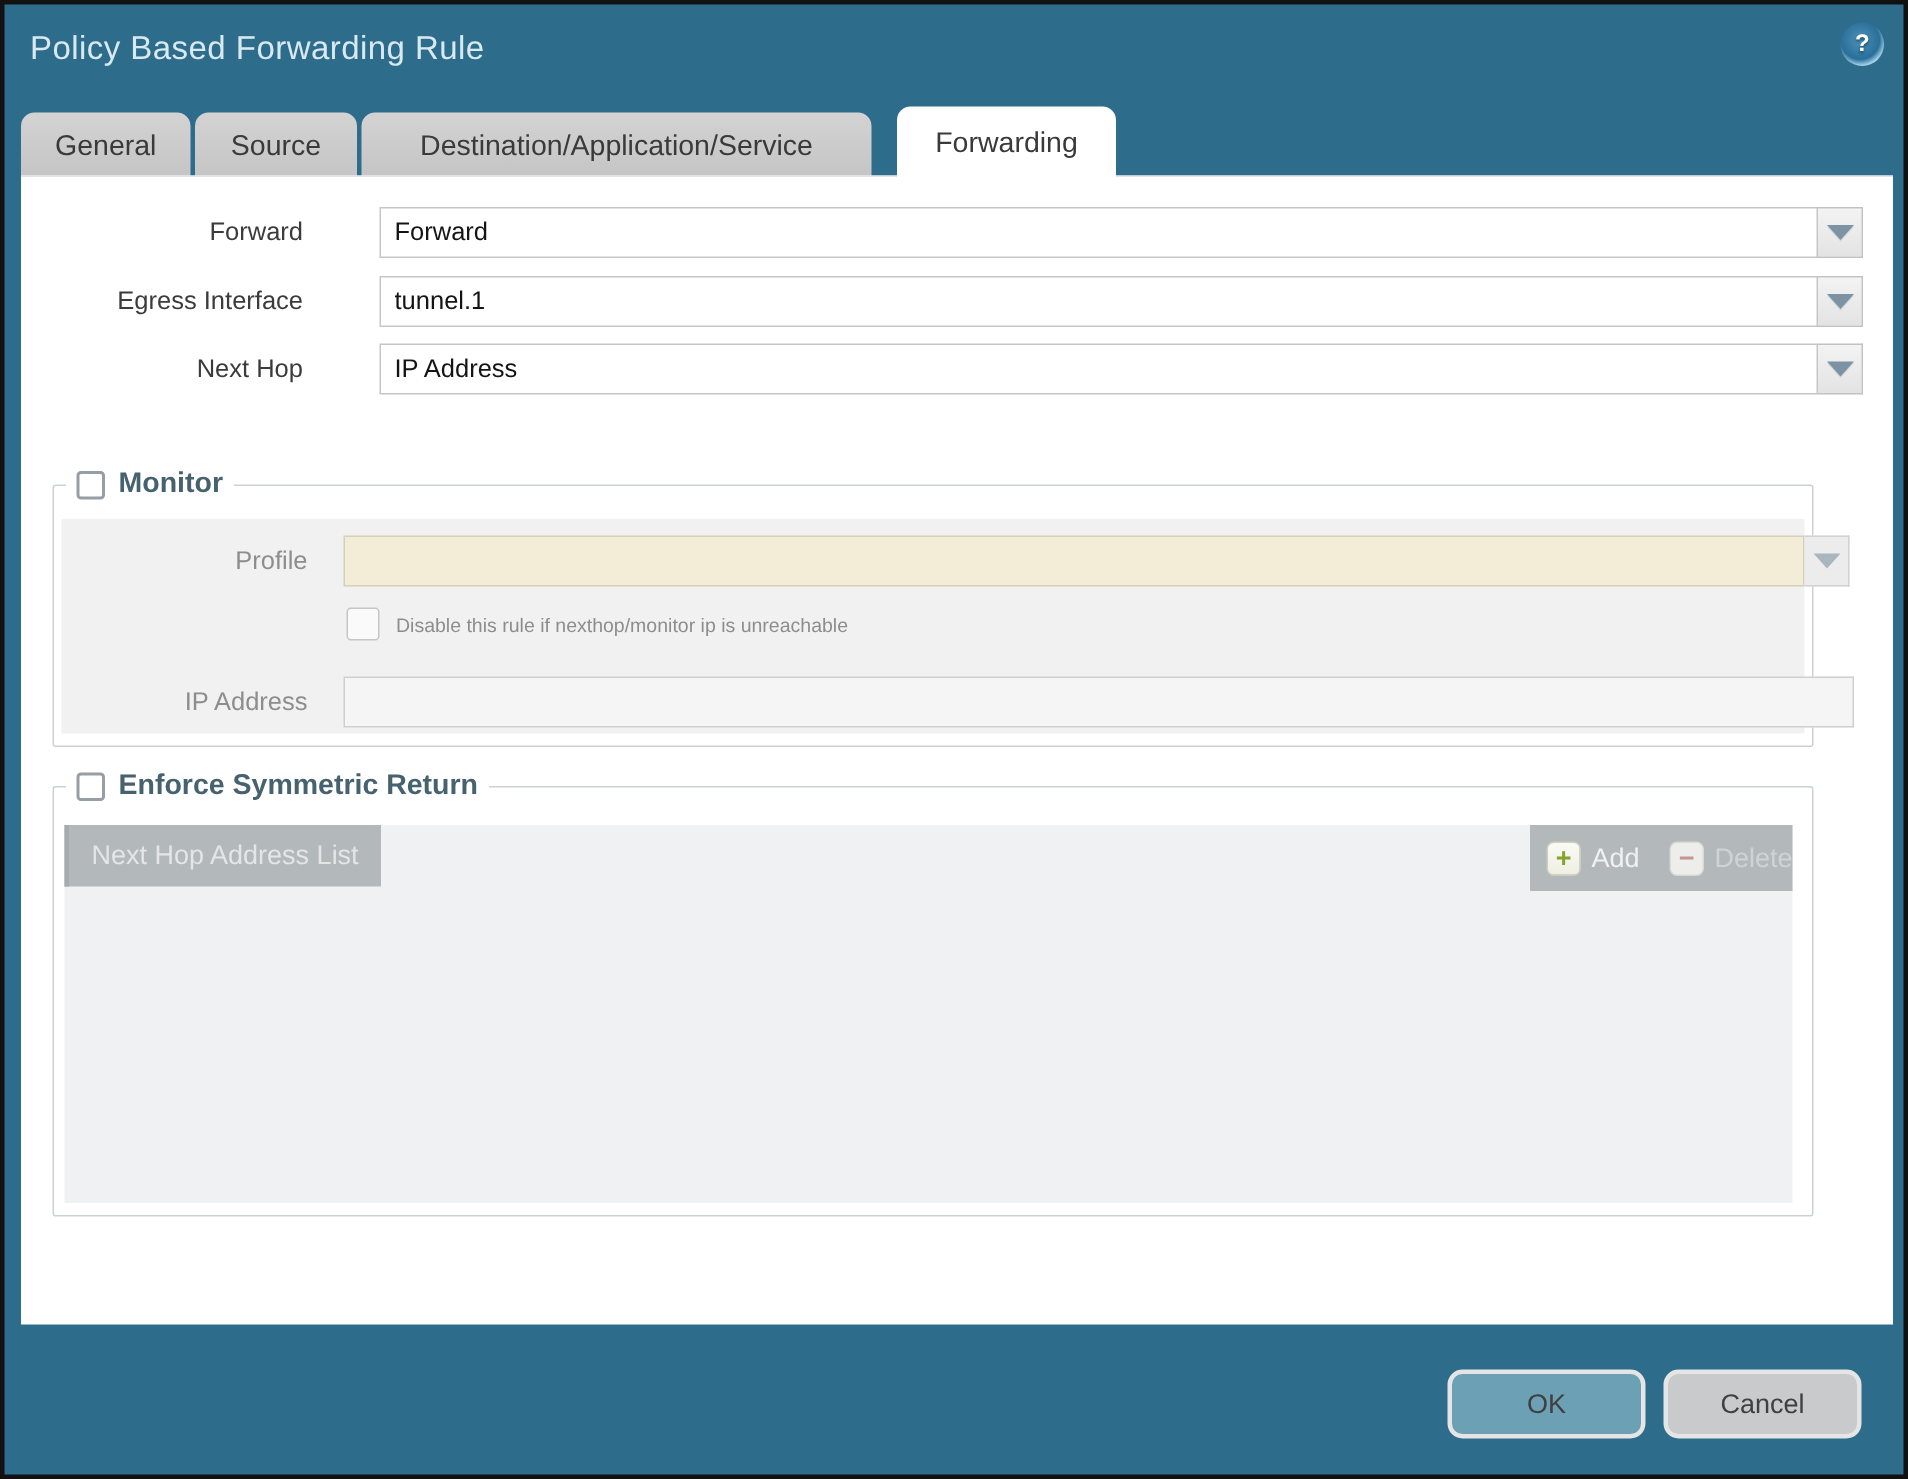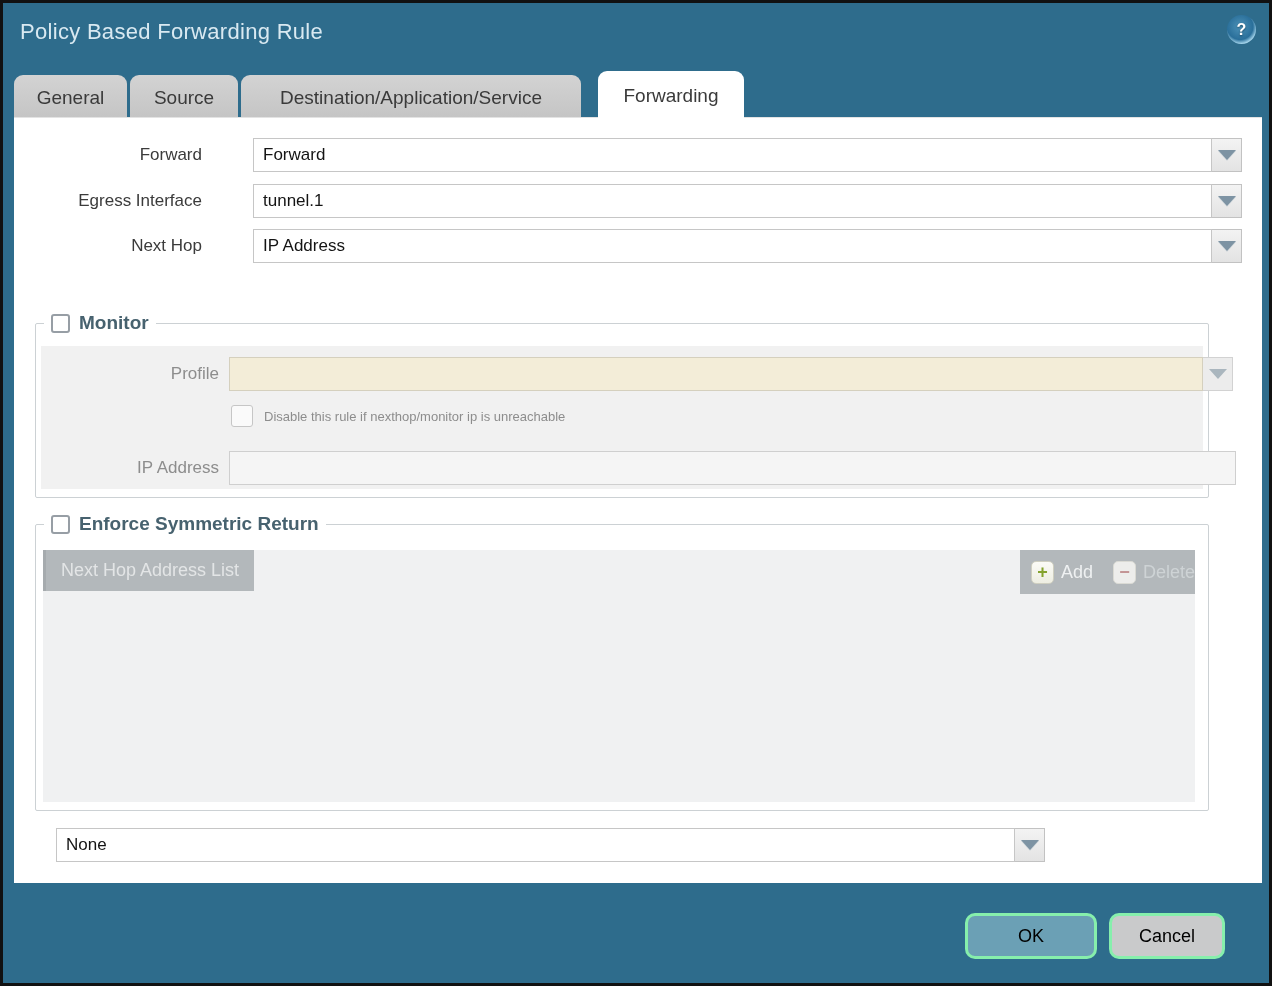--- a/index.html
+++ b/index.html
@@ -60,21 +60,21 @@
   fieldset legend .lgnd { color:#47626f; font-size:19px; font-weight:bold; }
   .cb { appearance:none; -webkit-appearance:none; width:19px; height:19px;
         border:2px solid #979ea5; border-radius:3px; background:#fff;
         cursor:pointer; }
   .cb.dis { border-color:#cfcfcf; background:#fafafa; cursor:default; }
 
   .fs-monitor { top:194px; height:186px; }
   .gray-panel { position:absolute; left:5px; right:5px; top:12px; bottom:8px;
                 background:#f1f1f1; }
   .mrow { position:absolute; display:flex; height:34px; }
-  .mrow .lbl { width:188px; text-align:right; padding-right:10px; color:#8d8d8d;
+  .mrow .lbl { width:188px; text-align:right; padding-right:24px; color:#8d8d8d;
                font-size:17px; line-height:34px; }
   .mrow.m-profile { top:11px; left:0; }
   .mrow.m-ip { top:105px; left:0; }
   .profilewrap { display:flex; width:1004px; height:34px; }
   .profilewrap input { flex:1; height:34px; border:1px solid #d5d0be;
                        background:#f3edd8; font-size:17px; padding:0 9px; min-width:0; }
   .ddbtn.dis { background:#ececec; border-color:#d2d2d2; cursor:default; }
   .ddbtn.dis .tri { border-top-color:#aab6be; filter:none; }
   .m-disable { position:absolute; left:190px; top:59px; display:flex;
                align-items:center; gap:11px; }
@@ -96,24 +96,24 @@
               line-height:21px; font-size:18px; font-weight:bold; }
   .tbtn.add .ic { background:linear-gradient(#fbfbf6,#eeeee2); border:1px solid #cfcfc0;
                   color:#85a32e; }
   .tbtn.add .tl { color:#eff1f2; font-size:18px; }
   .tbtn.del { cursor:default; }
   .tbtn.del .ic { background:#ededeb; border:1px solid #dadad4; color:#c39494; }
   .tbtn.del .tl { color:#ced3d5; font-size:18px; }
 
   
   .btn { position:absolute; top:910px; height:46px; border-radius:10px;
-         border:3px solid #86efac; font-family:inherit; font-size:18px;
-         color:#000000; cursor:pointer; }
+         border:3px solid #e5e5e5; font-family:inherit; font-size:18px;
+         color:#404040; cursor:pointer; }
   .btn.ok { left:962px; width:132px; background:#6ba0b5; }
-  .btn.cancel { left:1106px; width:116px; background:#c9cacb; }
+  .btn.cancel { left:1106px; width:132px; background:#c9cacb; }
 </style>
 </head>
 <body>
 
 <div class="frame">
 
   <div class="title">Policy Based Forwarding Rule</div>
 
   <div class="help">
     <span>?</span>
@@ -200,26 +200,20 @@
           </div>
           <div class="tbtn del">
             <span class="ic">−</span>
             <span class="tl">Delete</span>
           </div>
         </div>
       </div>
     </fieldset>
 
     <div class="row r-schedule">
-      <div class="fieldwrap">
-        <input type="text" value="None" style="">
-        <div class="ddbtn">
-          <div class="tri"></div>
-        </div>
-      </div>
     </div>
 
   </div>
 
   <button class="btn ok">OK</button>
   <button class="btn cancel">Cancel</button>
 
 </div>
 
 </body></html>

